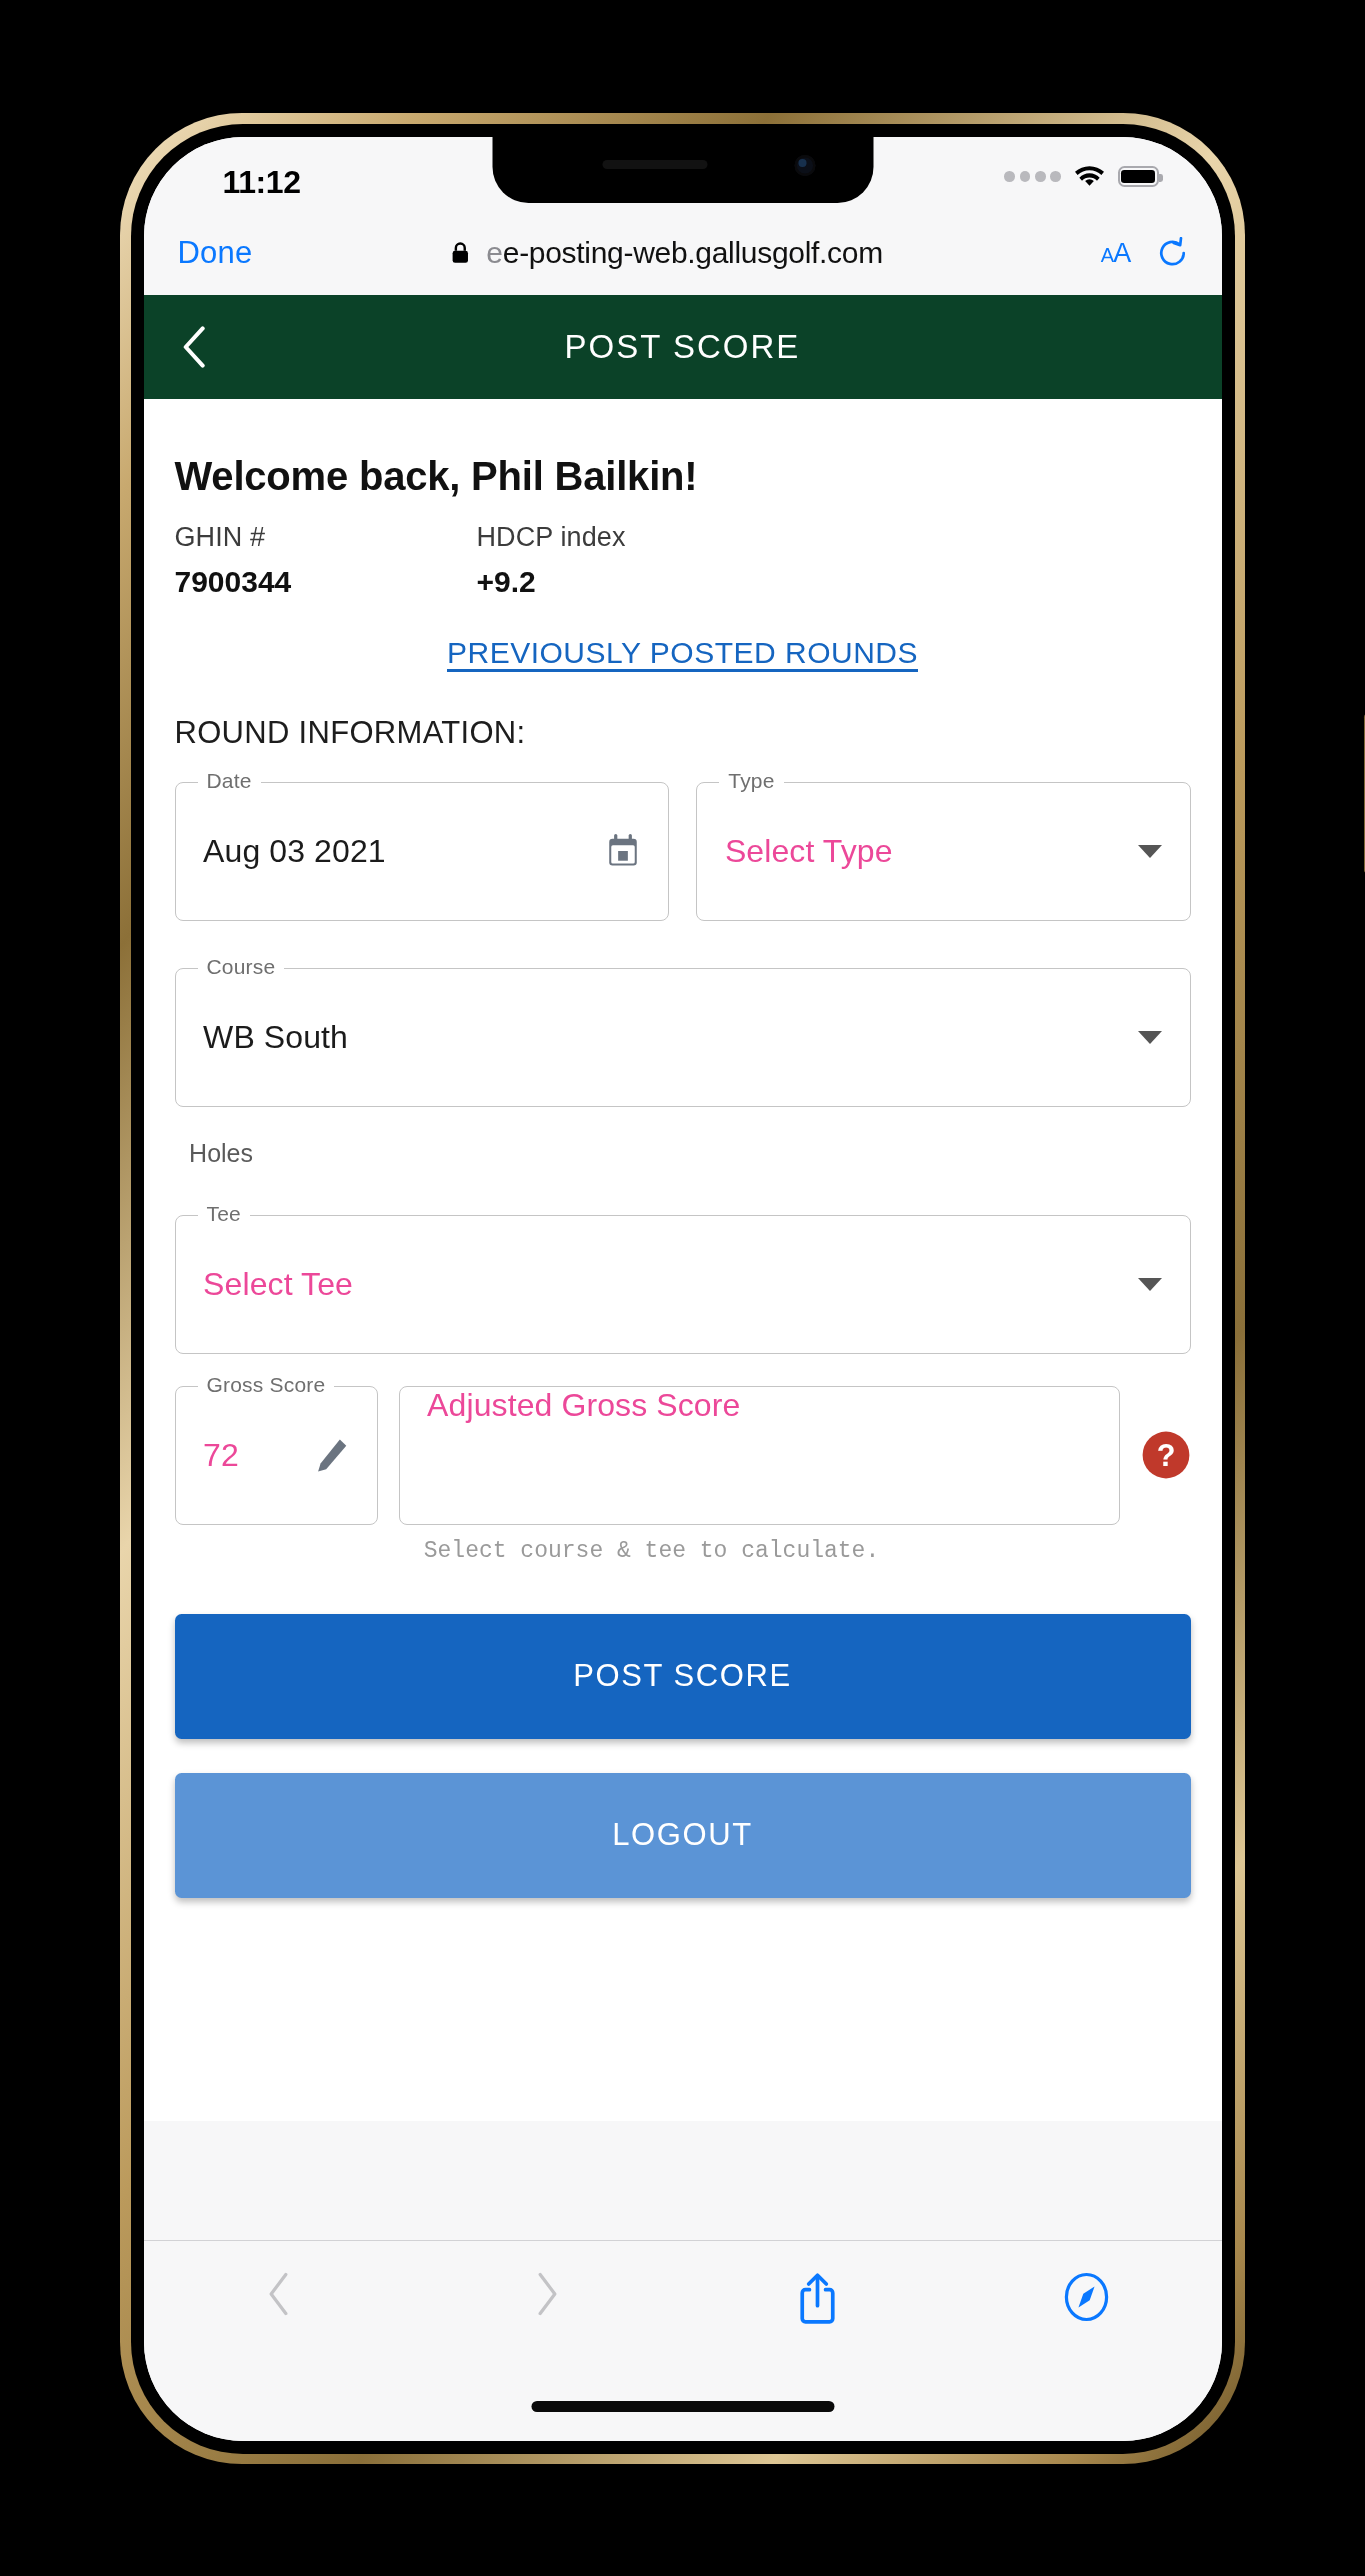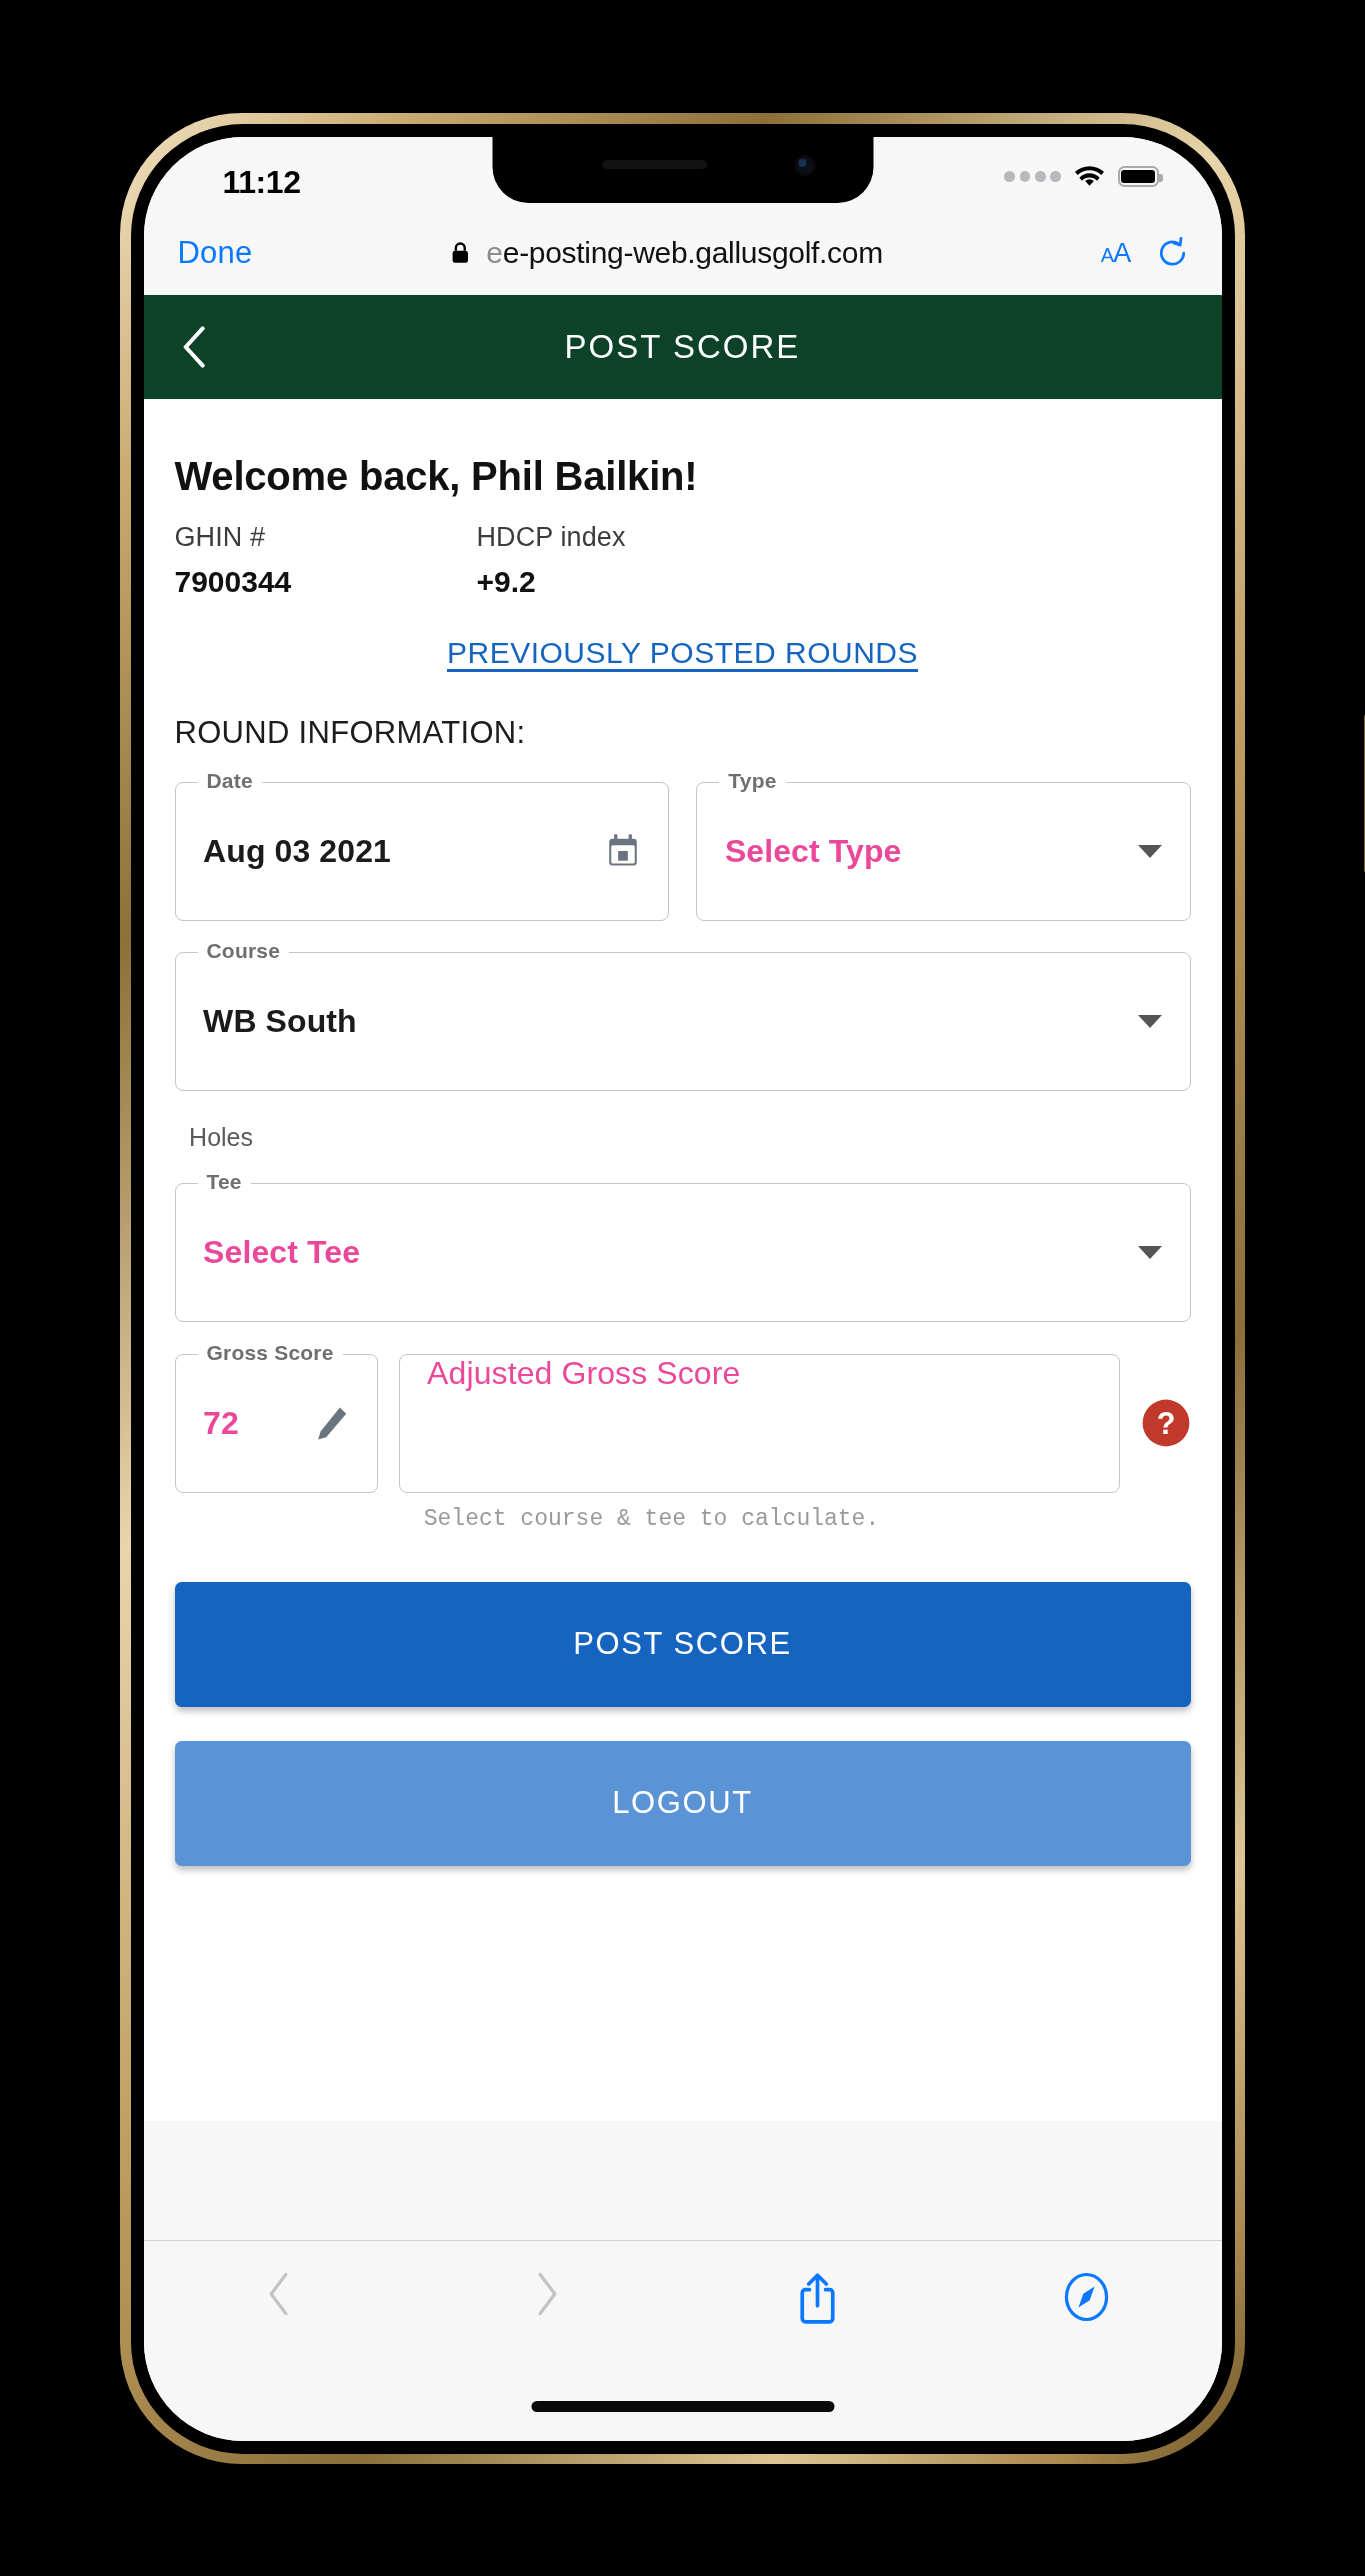--- a/index.html
+++ b/index.html
@@ -265,24 +265,23 @@
   }
   .field {
     position: relative;
     border: 1.6px solid #c5c5c5;
     border-radius: 8px;
     height: 139px;
     display: flex;
     align-items: center;
     padding: 0 27.6px;
     background: #fff;
-    font-weight: bold;
   }
   .field.half { flex: 1; }
-  .field.full { width: 100%; }
+  .field.full { width: 100%; margin-top: 16px; }
   .field-legend {
     position: absolute;
     top: -13.8px;
     left: 22px;
     background: #fff;
     padding: 0 9px;
     font-size: 21px;
     color: #6f6f6f;
     letter-spacing: 0.2px;
   }

